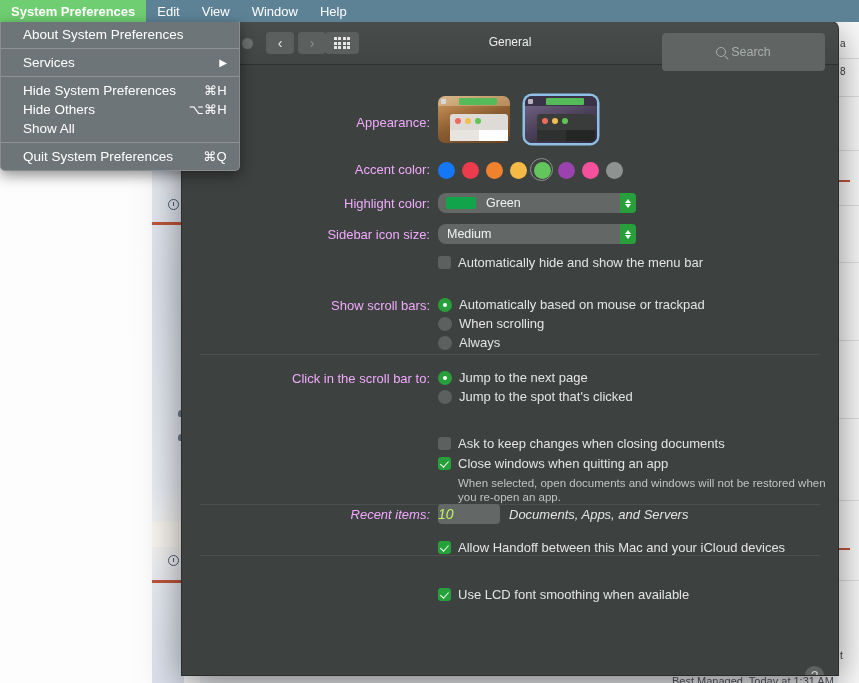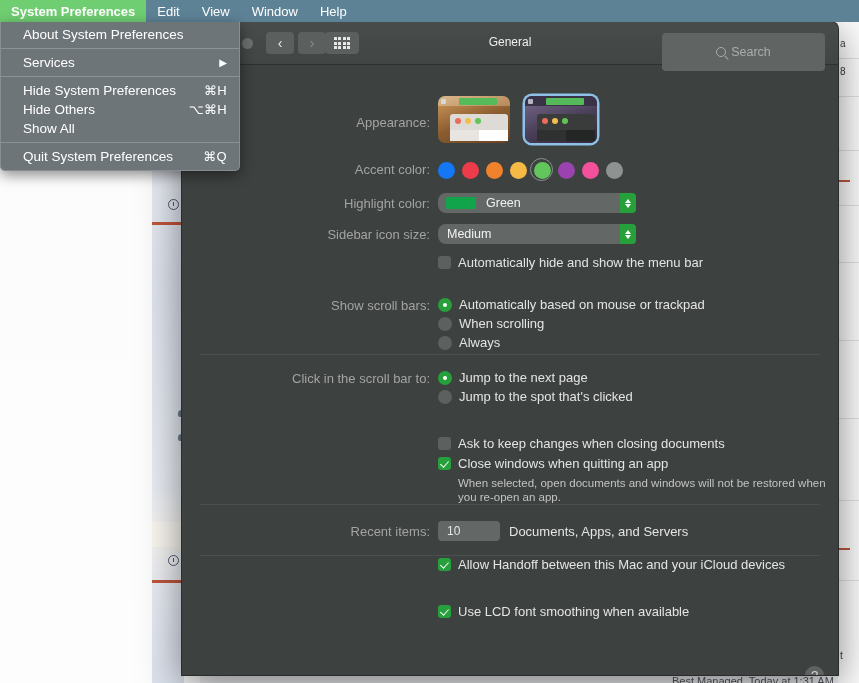--- a/index.html
+++ b/index.html
@@ -262,21 +262,21 @@
     background: #3d4140;
   }
   .row {
     display: flex;
     align-items: flex-start;
   }
   .lbl {
     width: 256px;
     text-align: right;
     font-size: 13px;
-    color: #a3a3a3;
+    color: #f0abfc;
     padding-right: 8px;
     box-sizing: border-box;
     flex: 0 0 auto;
     line-height: 16px;
   }
   .ctl { flex: 1 1 auto; }
 
   .divider {
     position: absolute;
     left: 18px;
@@ -480,23 +480,22 @@
     align-items: center;
     height: 20px;
     width: 62px;
     background: #636867;
     border-radius: 4px;
     position: relative;
     box-sizing: border-box;
     cursor: text;
   }
   .numfield .nv {
-    font-size: 12px;
-    color: #e5e5e5;
-    padding-left: 9px;
+    font-size: 14px;
+    color: #bef264;
   }
 
   #helpbtn {
     position: absolute;
     right: 14px; bottom: 22px;
     width: 19px; height: 19px;
     border-radius: 50%;
     background: #5e6362;
     color: #d6d6d6;
     font-size: 13px;
@@ -708,21 +707,21 @@
             <span class="cbtext">Ask to keep changes when closing documents</span>
           </div>
           <div class="cbrow" style="margin-bottom:3px;">
             <span class="cb checked" id="cb-close"></span>
             <span class="cbtext">Close windows when quitting an app</span>
           </div>
           <div class="helptext" style="margin-left:20px;margin-top:5px;">When selected, open documents and windows will not be restored when you re-open an app.</div>
         </div>
       </div>
 
-      <div class="row" style="margin-top:17px;">
+      <div class="row" style="margin-top:0;font-style:italic;">
         <div class="lbl" style="padding-top:3px;">Recent items:</div>
         <div class="ctl" style="display:flex;align-items:center;gap:9px;">
           <div class="numfield">
             <span class="nv">10</span>
             <span class="stepper">
               <span class="ar up"></span>
               <span class="ar dn"></span>
             </span>
           </div>
           <span class="cbtext">Documents, Apps, and Servers</span>

